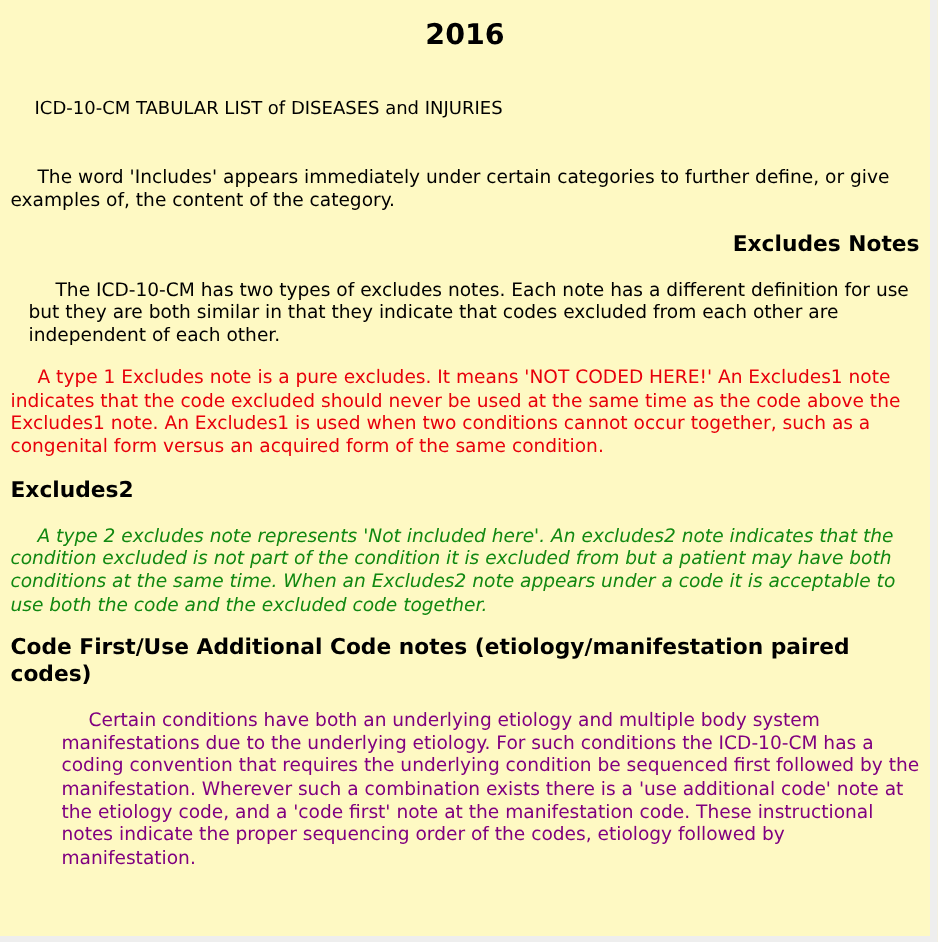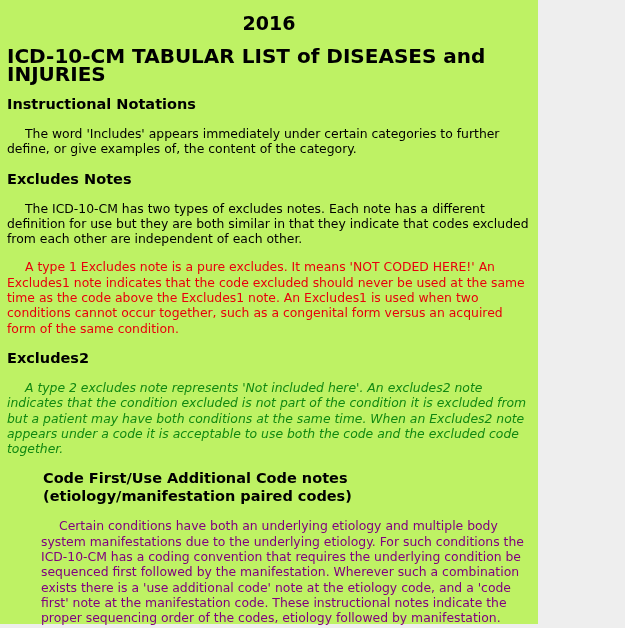--- a/index.html
+++ b/index.html
@@ -5,41 +5,41 @@
     html, body {
       margin: 0;
       padding: 0;
       width: 625px;
       height: 628px;
       overflow: hidden;
       background: #eeeeee;
       font-family: "DejaVu Sans", sans-serif;
     }
     .page {
-      background: #bef264;
-      width: 538px;
+      background: #fef9c3;
+      width: 620px;
       height: 624px;
       box-sizing: border-box;
       padding: 0 7px 0 7px;
       position: relative;
     }
     .year {
       font-family: "DejaVu Sans", sans-serif;
       font-weight: bold;
       font-size: 19px;
       text-align: center;
       margin: 0;
       padding-top: 12px;
       line-height: 22px;
       color: #000;
     }
     h1.title {
-      font-weight: bold;
-      font-size: 20px;
-      margin: 0;
+      font-weight: normal;
+      font-size: 12px;
+      margin: 16px;
       padding-top: 13px;
       line-height: 18px;
       color: #000;
     }
     h2 {
       font-weight: bold;
       font-size: 14.5px;
       margin: 0;
       line-height: 18px;
       color: #000;
@@ -47,36 +47,35 @@
     p {
       font-size: 12.4px;
       line-height: 15.3px;
       margin: 0;
       text-indent: 18px;
       color: #000;
     }
     .h-notations { padding-top: 12px; }
     .h-includes { padding-top: 13px; }
     .p-includes { padding-top: 13px; }
-    .h-excludes-notes { padding-top: 13px; }
-    .p-excludes-notes { padding-top: 13px; }
+    .h-excludes-notes { padding-top: 13px; text-align: right; }
+    .p-excludes-notes { padding-top: 13px; margin-left: 12px; }
     .h-excludes1 { padding-top: 13px; }
     .p-excludes1 { padding-top: 13px; color: #e8000b; }
     .h-excludes2 { padding-top: 13px; }
     .p-excludes2 { padding-top: 13px; color: #118811; font-style: italic; }
-    .h-codefirst { padding-top: 13px; margin-left: 36px; }
+    .h-codefirst { padding-top: 13px; }
     .p-codefirst { padding-top: 13px; color: #800080; margin-left: 34px; }
   </style>
 </head>
 <body>
 
 <div class="page">
   <div class="year">2016</div>
   <h1 class="title">ICD-10-CM TABULAR LIST of DISEASES and INJURIES</h1>
-  <h2 class="h-notations">Instructional Notations</h2>
 
   <p class="p-includes">The word 'Includes' appears immediately under certain categories to further define, or give examples of, the content of the category.</p>
 
   <h2 class="h-excludes-notes">Excludes Notes</h2>
   <p class="p-excludes-notes">The ICD-10-CM has two types of excludes notes. Each note has a different definition for use but they are both similar in that they indicate that codes excluded from each other are independent of each other.</p>
 
   <p class="p-excludes1">A type 1 Excludes note is a pure excludes. It means 'NOT CODED HERE!' An Excludes1 note indicates that the code excluded should never be used at the same time as the code above the Excludes1 note. An Excludes1 is used when two conditions cannot occur together, such as a congenital form versus an acquired form of the same condition.</p>
 
   <h2 class="h-excludes2">Excludes2</h2>
   <p class="p-excludes2">A type 2 excludes note represents 'Not included here'. An excludes2 note indicates that the condition excluded is not part of the condition it is excluded from but a patient may have both conditions at the same time. When an Excludes2 note appears under a code it is acceptable to use both the code and the excluded code together.</p>

